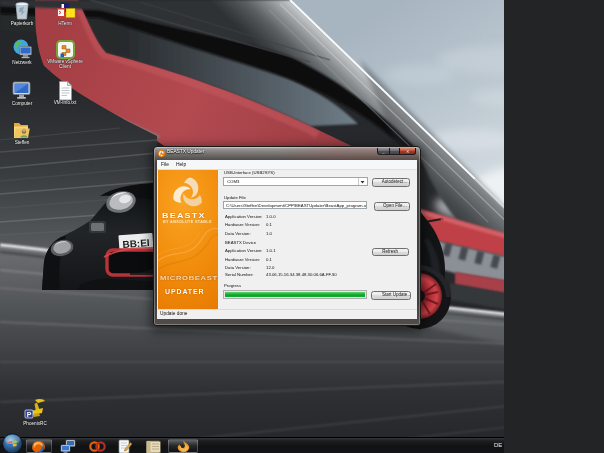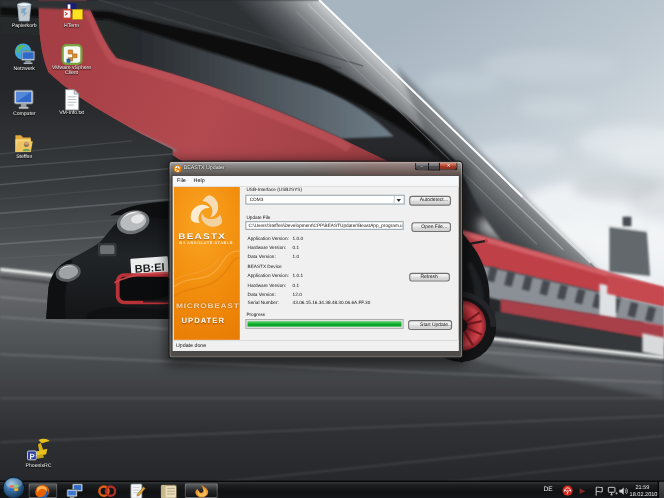--- a/index.html
+++ b/index.html
@@ -1,17 +1,17 @@
 <!DOCTYPE html>
 <html><head>
 <meta charset="utf-8">
 <style>
   html,body{margin:0;padding:0;width:604px;height:453px;overflow:hidden;
     font-family:"Liberation Sans",sans-serif;background:#222426;}
-  #stage{position:relative;width:604px;height:453px;overflow:hidden;}
+  #stage{position:relative;width:504px;height:453px;overflow:hidden;}
   #wp{position:absolute;left:0;top:0;}
   .dicon{position:absolute;text-align:center;color:#fff;}
   .dlabel{position:absolute;color:#fff;font-size:7.5px;transform:scale(.62);transform-origin:center top;
     text-shadow:0 1px 1.5px rgba(0,0,0,.9),0 0 2px rgba(0,0,0,.8);white-space:nowrap;line-height:1.05;text-align:center;}
   
   #win{position:absolute;left:153px;top:146px;width:266px;height:178px;
     border:1px solid #191919;border-radius:4px 4px 3px 3px;
     background:linear-gradient(180deg,#b0aeac 0,#8e8c8a 3px,#6e6b69 8px,#55524f 12px,#454240 16px,#403d3b 85%,#504d4b 100%);
     box-shadow:0 3px 11px 2px rgba(0,0,0,.55), inset 0 0 0 1px rgba(255,255,255,.28);}
   #titletext{position:absolute;left:12.5px;top:2px;color:#fff;font-size:8px;transform:scale(.6);

